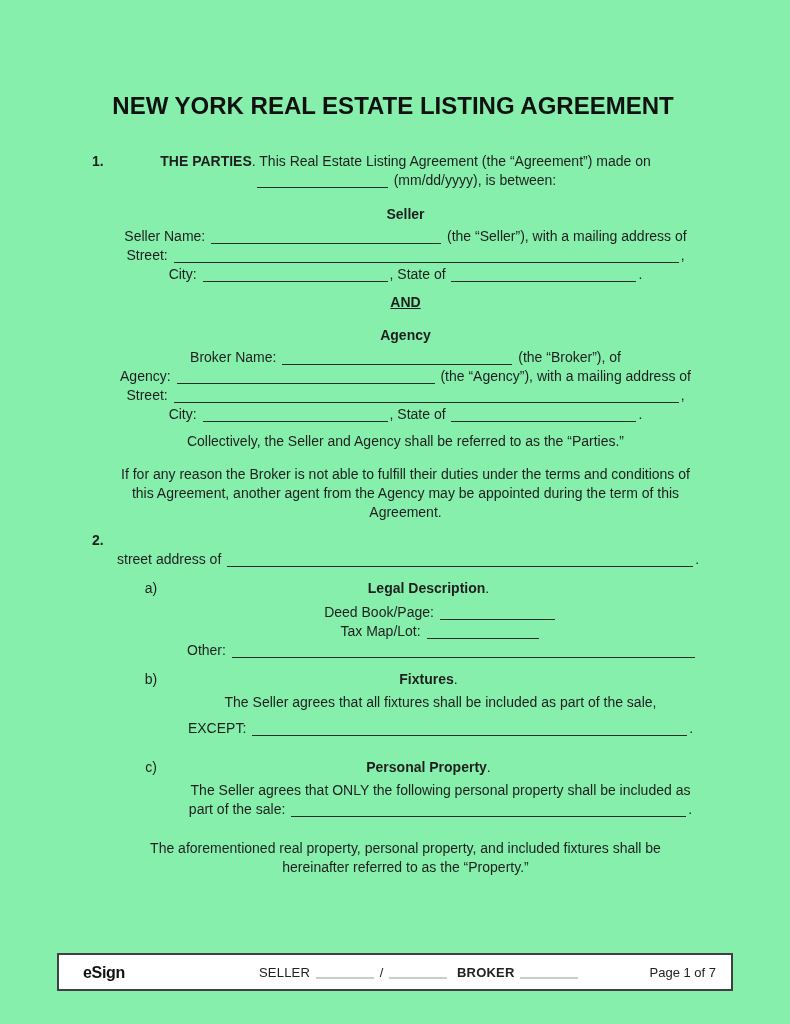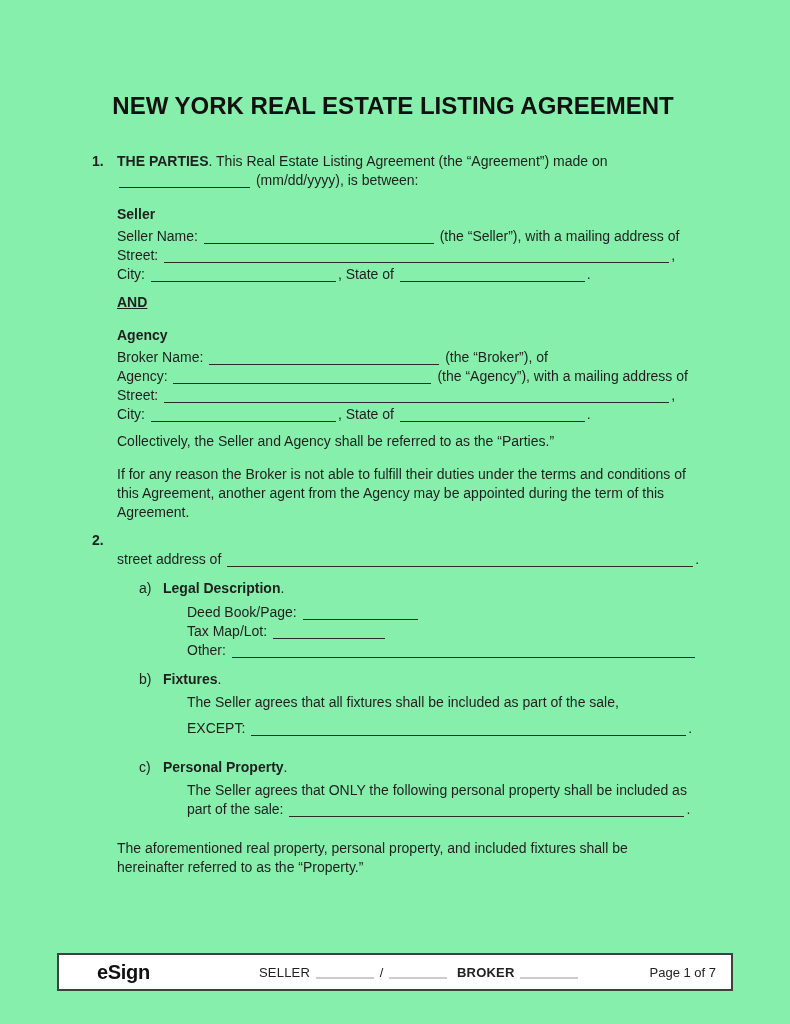--- a/index.html
+++ b/index.html
@@ -13,21 +13,21 @@
     overflow:hidden;
     margin:0 auto;
   }
   .content { padding:92px 96px 0 92px; }
   .title {
     text-align:center; font-size:24px; font-weight:bold;
     line-height:28px; color:#111; margin-bottom:32px; white-space:nowrap;
   }
   .sec { display:flex; }
   .num { width:25px; flex:none; font-weight:bold; }
-  .body { flex:1; min-width:0; }
+  .body { flex:1; min-width:0;text-align:center; }
   .sub { display:flex; margin-left:22px; }
   .letter { width:24px; flex:none; }
   .sbody { flex:1; min-width:0; }
   .ind { margin-left:24px; }
   .b { font-weight:bold; }
   .und { text-decoration:underline;font-weight:bold; }
   .nw { white-space:nowrap; }
   .bl {
     display:inline-block; height:14px; vertical-align:-3px;
     border-bottom:1.4px solid #2b2b2b; margin:0 2px;
@@ -38,22 +38,22 @@
   .w466{width:466px} .w505{width:505px}
   .mb3{margin-bottom:3px} .mb4{margin-bottom:4px} .mb5{margin-bottom:5px}
   .mb7{margin-bottom:7px} .mb8{margin-bottom:8px} .mb9{margin-bottom:9px}
   .mb10{margin-bottom:10px} .mb14{margin-bottom:14px} .mb15{margin-bottom:15px}
   .mb20{margin-bottom:20px}
   .footer {
     position:absolute; left:57px; top:953px; width:676px; height:38px;
     border:2px solid #404040; background:#fff;
   }
   .flogo {
-    position:absolute; left:38px; top:50%; transform:translateY(-50%);
-    font-size:20px; font-weight:bold; letter-spacing:-0.3px; color:#111;
+    position:absolute; left:24px; top:50%; transform:translateY(-50%);
+    font-size:16px; font-weight:bold; letter-spacing:-0.3px; color:#111;
   }
   .fsign {
     position:absolute; top:50%; transform:translateY(-50%);
     font-size:13px; color:#222; white-space:nowrap; letter-spacing:0.2px;
   }
   .fs1 { left:200px; }
   .fs2 { left:398px;font-weight:bold; }
   .fpage {
     position:absolute; right:15px; top:50%; transform:translateY(-50%);
     font-size:13px; color:#222; white-space:nowrap;

